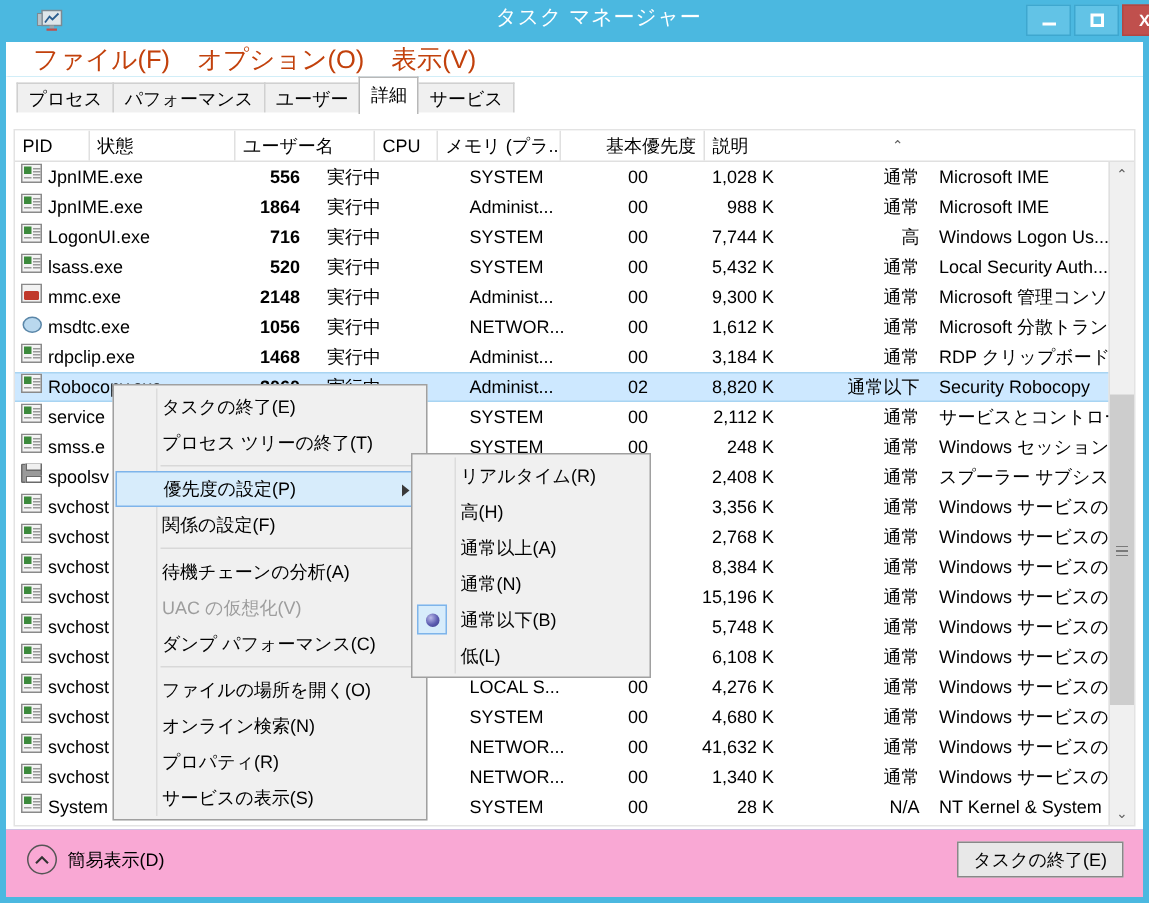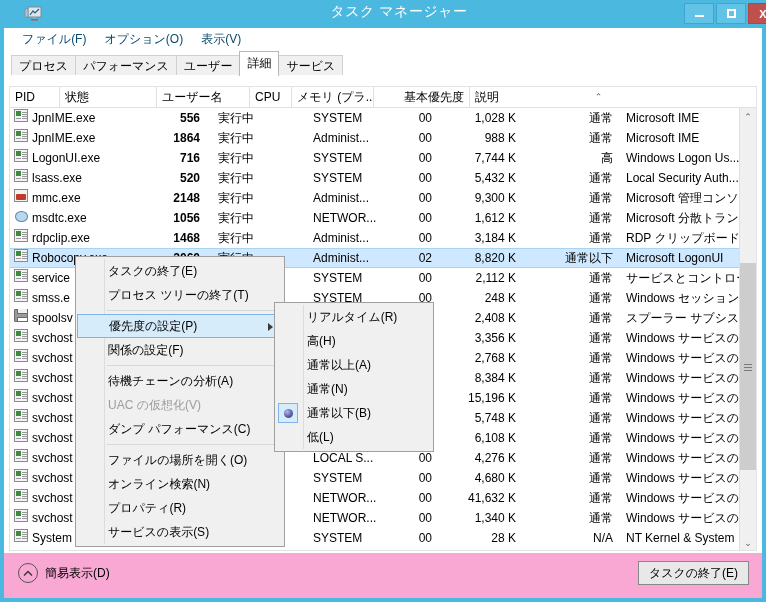--- a/index.html
+++ b/index.html
@@ -52,21 +52,21 @@
   
   .menubar {
     position: absolute; left: 4px; top: 28px;
     width: 758px; height: 23px;
     background: #ffffff;
     border-left: 1px solid #ffffff;
     display: flex; align-items: center;
     padding-left: 8px;
   }
   .menubar-item {
-    font-size: 12px; color: #0c4a6e;
+    font-size: 17px; color: #c2410c;
     padding: 2px 9px;
     white-space: nowrap;
   }
 
   
   .tabstrip {
     position: absolute; left: 4px; top: 51px;
     width: 758px; height: 25px;
     background: #ffffff;
     display: flex; align-items: flex-end;
@@ -498,21 +498,21 @@
             <div class="cell c-name">
               <span class="pico exe"></span>
               <span>Robocopy.exe</span>
             </div>
             <div class="cell c-pid">2060</div>
             <div class="cell c-st">実行中</div>
             <div class="cell c-user">Administ...</div>
             <div class="cell c-cpu">02</div>
             <div class="cell c-mem">8,820 K</div>
             <div class="cell c-pri">通常以下</div>
-            <div class="cell c-desc">Microsoft LogonUI</div>
+            <div class="cell c-desc">Security Robocopy</div>
           </div>
           <div class="row">
             <div class="cell c-name">
               <span class="pico exe"></span>
               <span>service</span>
             </div>
             <div class="cell c-pid"></div>
             <div class="cell c-st"></div>
             <div class="cell c-user">SYSTEM</div>
             <div class="cell c-cpu">00</div>

